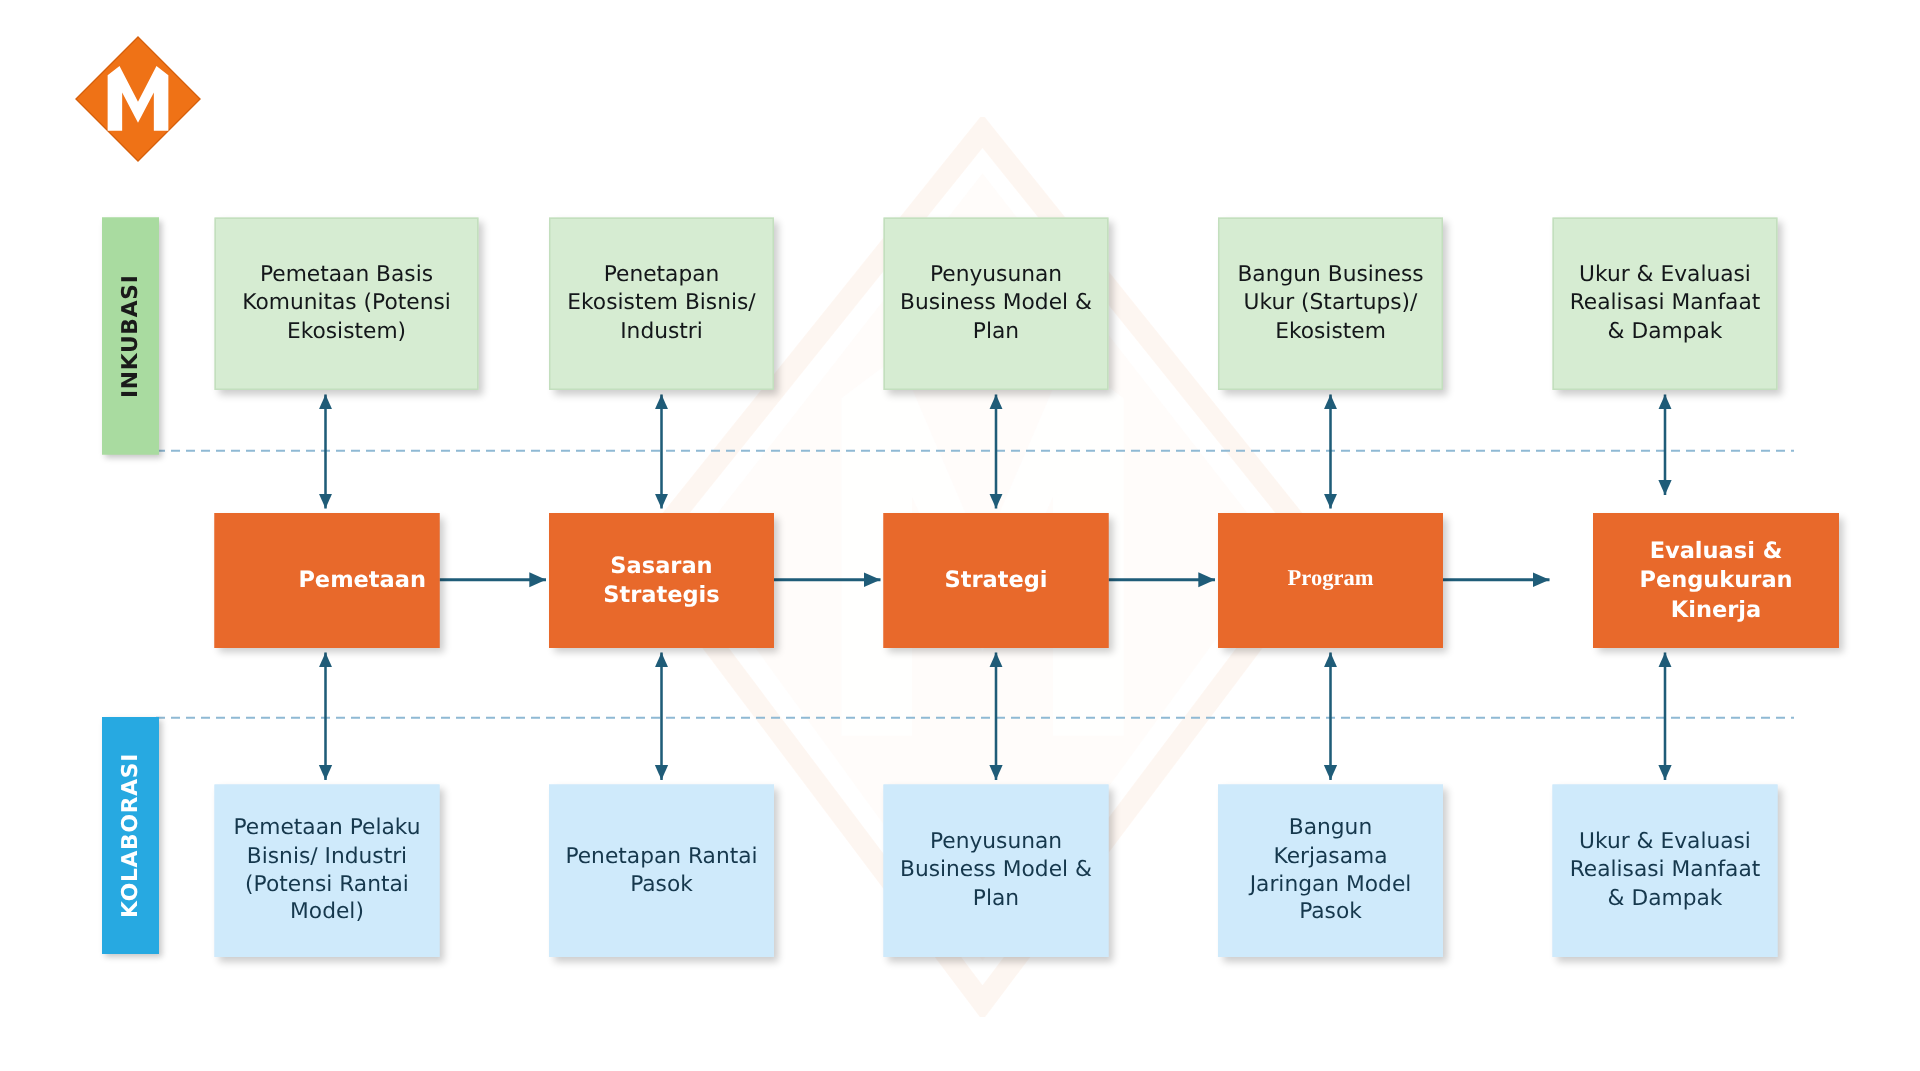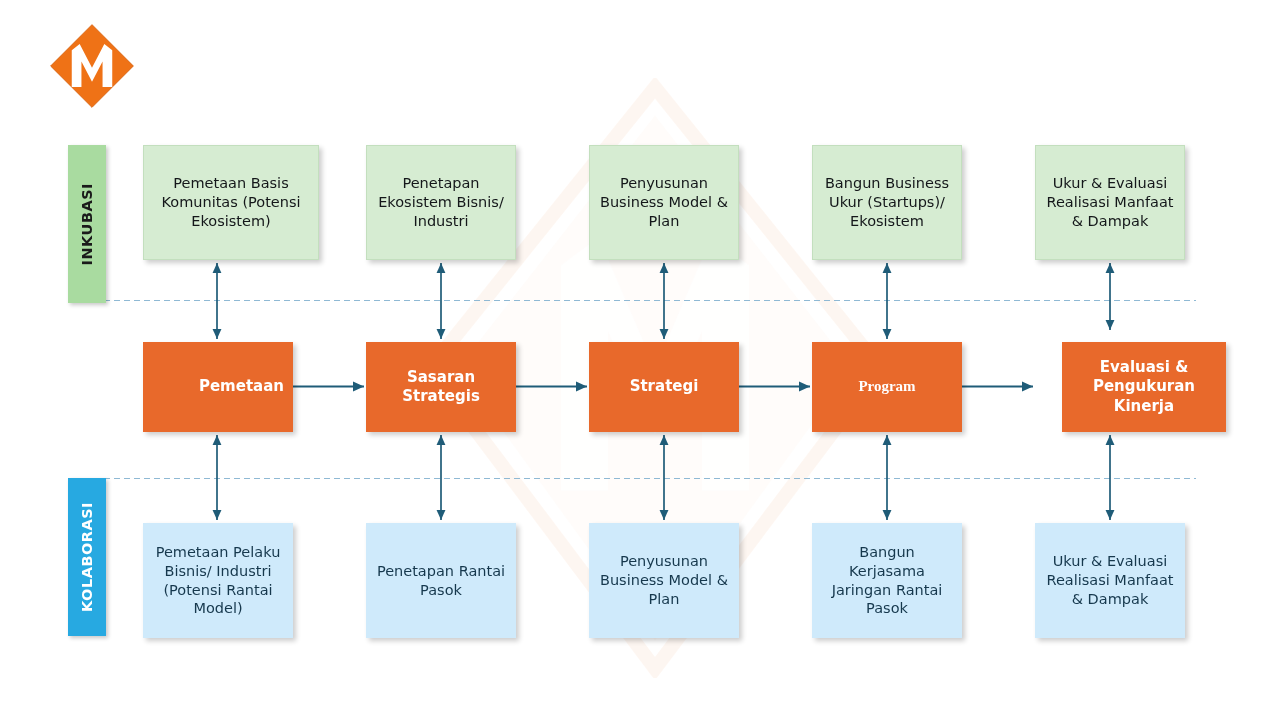--- a/index.html
+++ b/index.html
@@ -172,19 +172,19 @@
   <div class="node blue" style="left:143px;top:523px;width:150px;height:115px;">
     <span class="lbl">Pemetaan Pelaku Bisnis/ Industri (Potensi Rantai Model)</span>
   </div>
   <div class="node blue" style="left:366px;top:523px;width:150px;height:115px;">
     <span class="lbl">Penetapan Rantai Pasok</span>
   </div>
   <div class="node blue" style="left:589px;top:523px;width:150px;height:115px;">
     <span class="lbl">Penyusunan Business Model &amp; Plan</span>
   </div>
   <div class="node blue" style="left:812px;top:523px;width:150px;height:115px;">
-    <span class="lbl">Bangun Kerjasama Jaringan Rantai Pasok</span>
+    <span class="lbl">Bangun Kerjasama Jaringan Model Pasok</span>
   </div>
   <div class="node blue" style="left:1035px;top:523px;width:150px;height:115px;">
     <span class="lbl">Ukur &amp; Evaluasi Realisasi Manfaat &amp; Dampak</span>
   </div>
 
 </div>
 
 </body></html>

